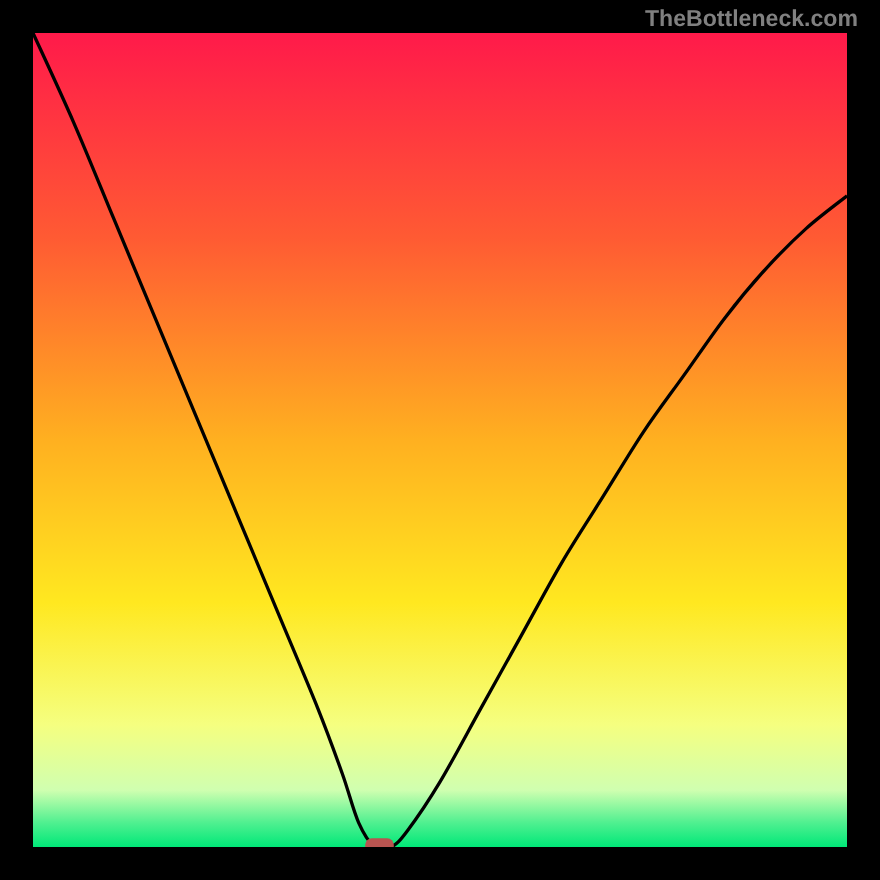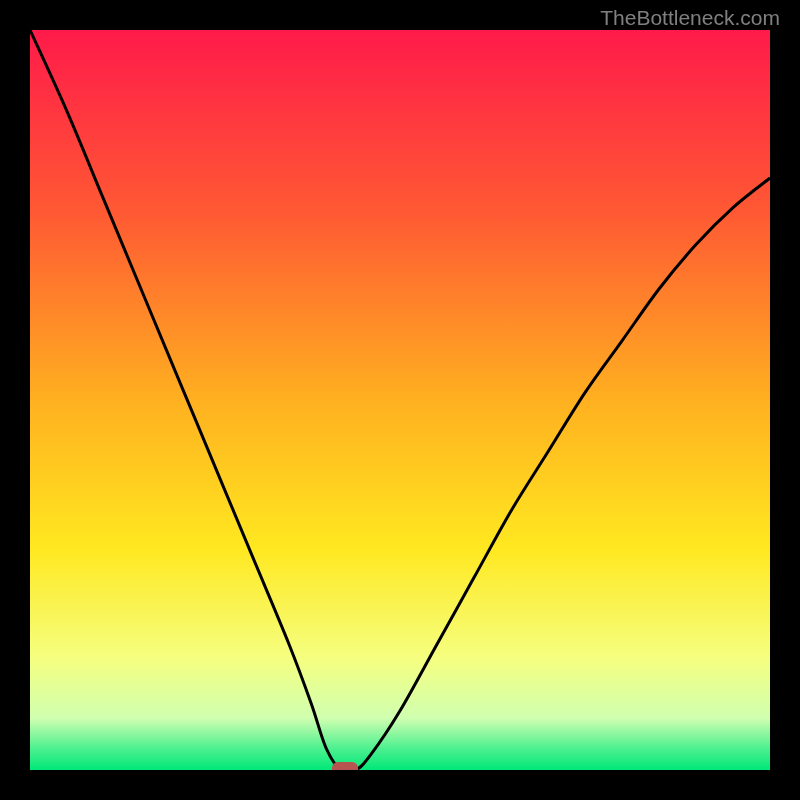--- a/index.html
+++ b/index.html
@@ -13,21 +13,21 @@
     background: #000;
     position: relative;
     font-family: Arial, sans-serif;
   }
   .watermark {
     position: absolute;
     top: 6px;
     right: 20px;
     color: #808080;
     font-size: 21px;
-    font-weight: normal;
+    font-weight: bold;
     z-index: 10;
     margin-left: 32px;
   }
   .plot-area {
     position: absolute;
     top: 30px;
     left: 30px;
     width: 740px;
     height: 740px;
     overflow: hidden;

